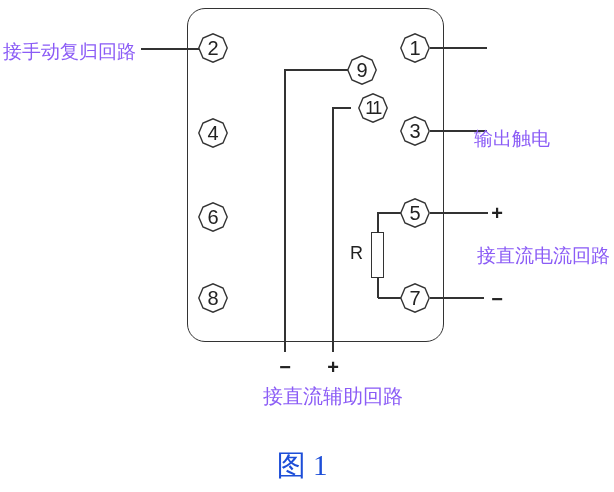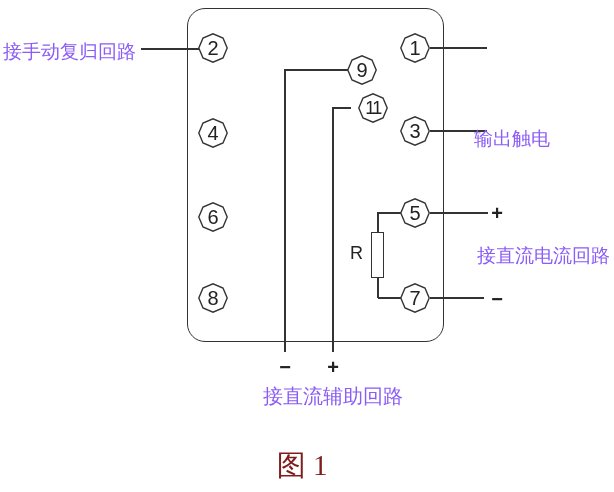--- a/index.html
+++ b/index.html
@@ -24,21 +24,21 @@
   .terminal.double .tnum { font-size:18px; letter-spacing:-1.5px; }
   .cjk-label { position:absolute; white-space:nowrap; font-size:19px; color:#8b5cf6; }
   .sign { position:absolute; width:18px; text-align:center; font-size:20px; font-weight:bold; color:#222; line-height:1; }
   .resistor {
     position:absolute; left:371px; top:232px; width:11px; height:44px;
     border:1.5px solid #333; background:#fff;
   }
   .r-label { position:absolute; left:350px; top:243px; font-size:18px; color:#222; }
   .caption {
     position:absolute; left:252px; top:446px; width:100px; text-align:center;
-    font-family:"Liberation Serif", serif; font-size:29px; color:#7f1d1d;
+    font-family:"Liberation Serif", serif; font-size:29px; color:#1d4ed8;
   }
 </style>
 </head>
 <body>
 
 <div class="stage">
 
   <div class="relay-box"></div>
 
   <div class="wire h" style="left:141px; top:48px;  width:58px;"></div>

